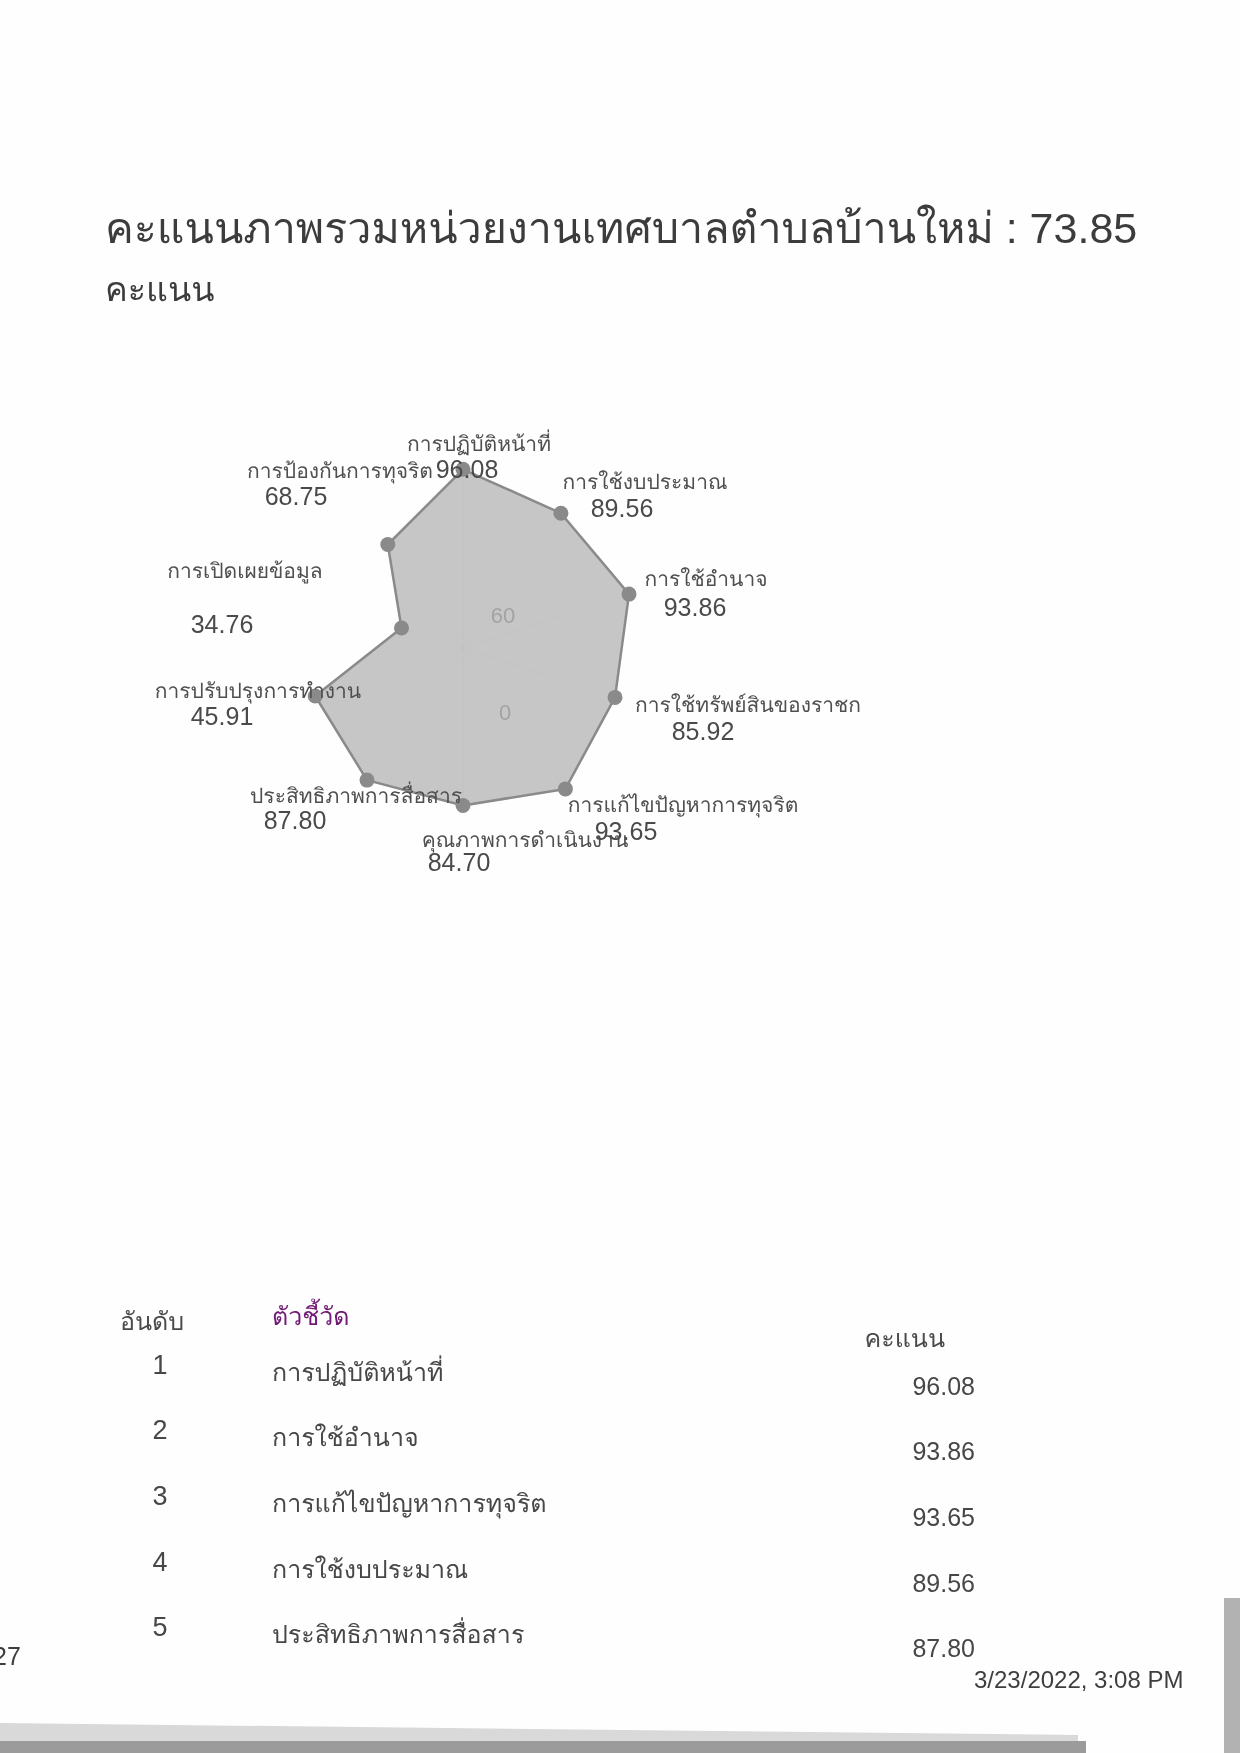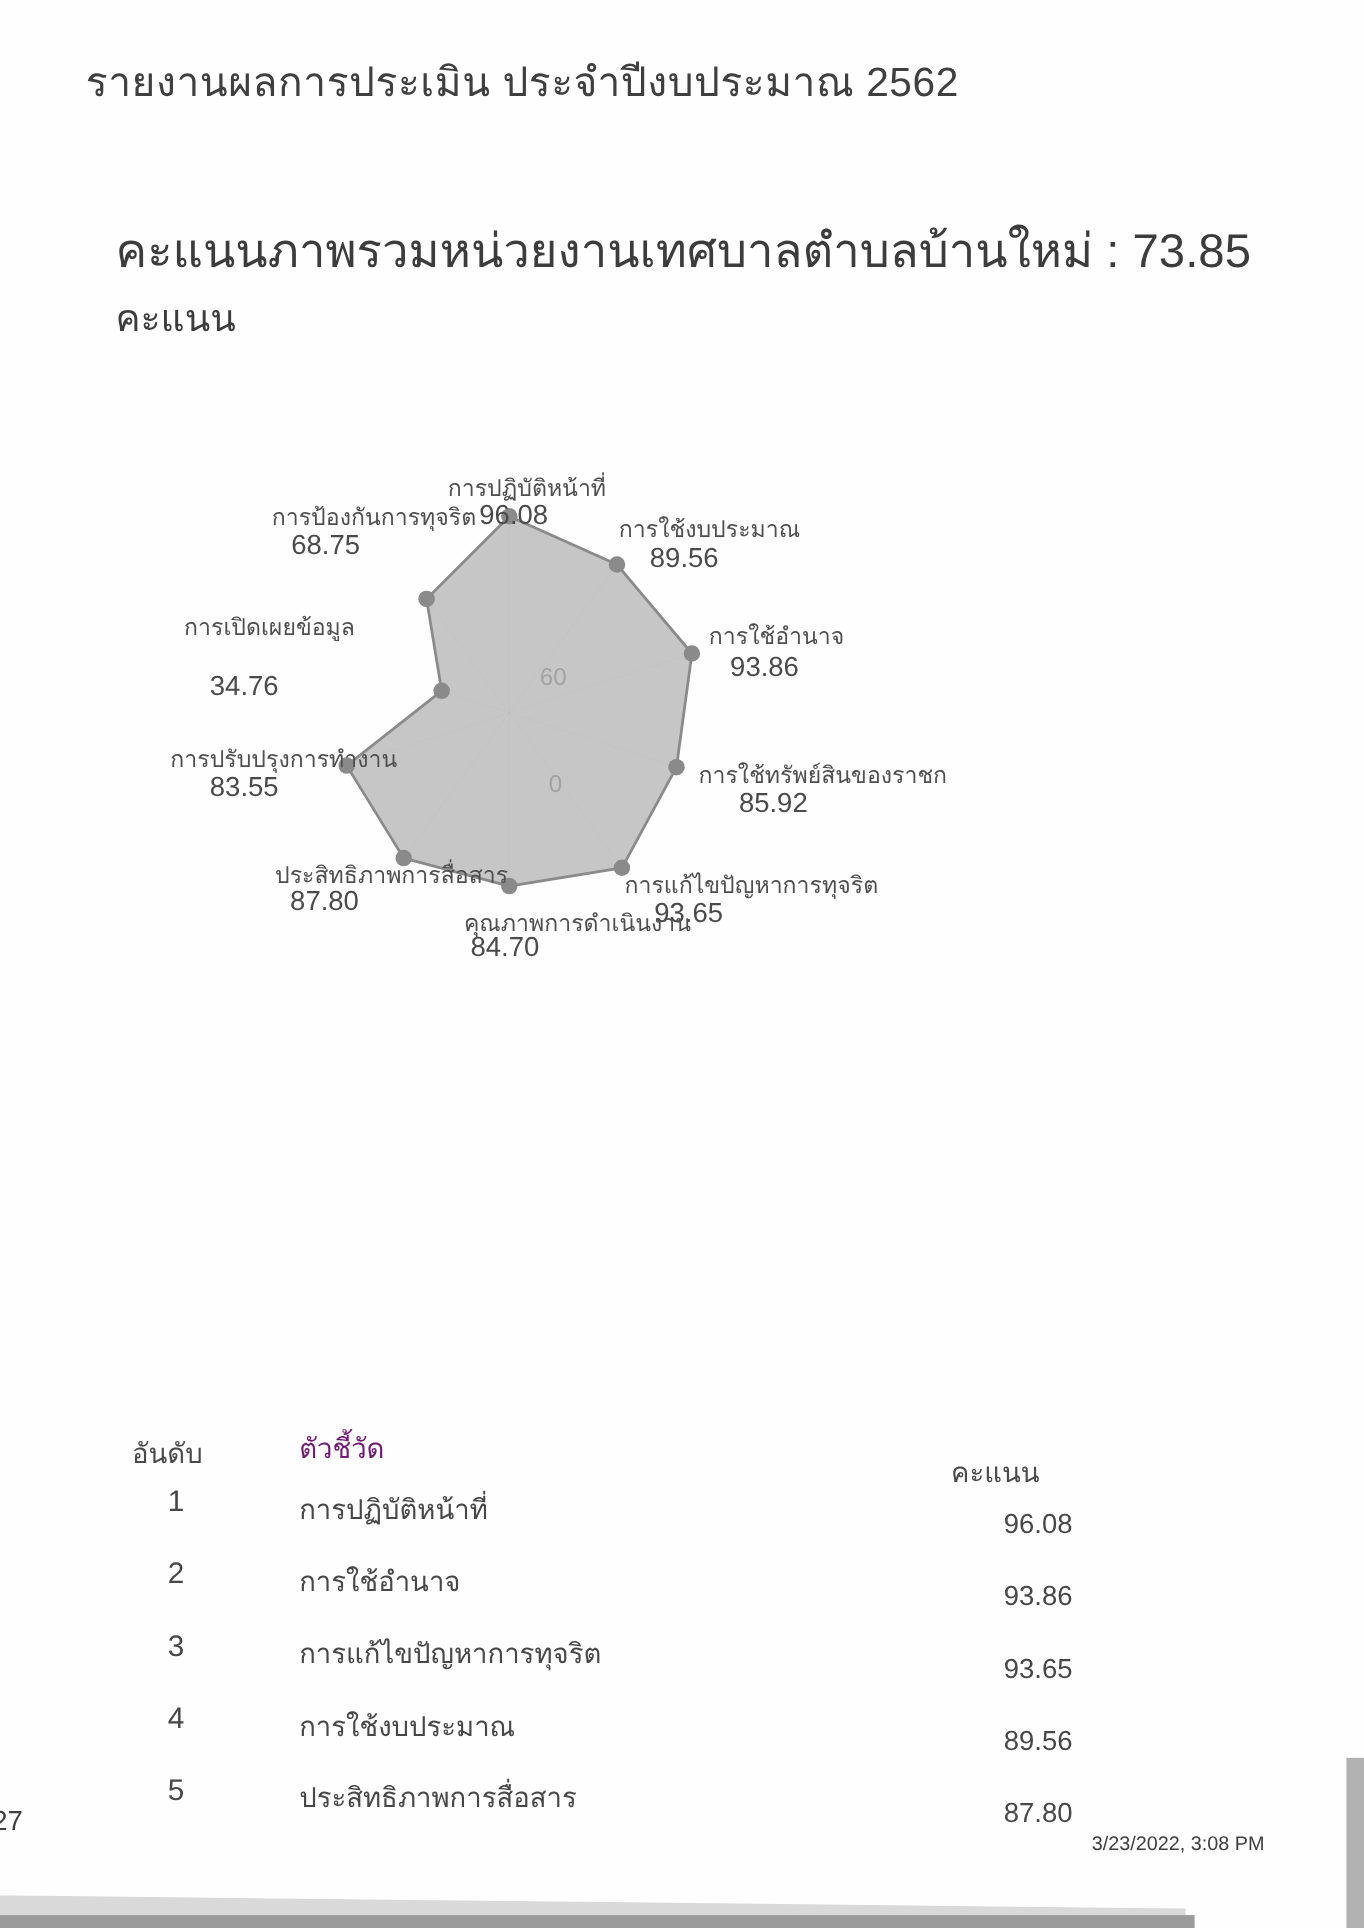--- a/index.html
+++ b/index.html
@@ -37,35 +37,34 @@
   .section-heading{
     left:103px;top:1185px;font-size:38px;color:#3c3c3c;white-space:nowrap;
   }
   .th-rank{left:120px;top:1301px;width:80px;text-align:left;font-size:25px;color:#4a4a4a;}
   .th-indicator{left:272px;top:1296px;font-size:25px;color:#701a75;white-space:nowrap;}
   .th-score{left:830px;top:1318px;width:115px;text-align:right;font-size:25px;color:#4a4a4a;}
   .td-rank{width:80px;text-align:center;font-size:27px;color:#474747;}
   .td-indicator{font-size:25px;color:#474747;white-space:nowrap;}
   .td-score{width:115px;text-align:right;font-size:25px;color:#474747;}
   .page-number{left:-7px;top:1642px;font-size:25px;color:#3e3e3e;}
-  .print-timestamp{left:946px;top:1666px;width:250px;text-align:center;font-size:18px;color:#3e3e3e;white-space:nowrap;}
+  .print-timestamp{left:974px;top:1666px;width:250px;text-align:left;font-size:24px;color:#3e3e3e;white-space:nowrap;}
   .scan-strip-right{right:0;top:1598px;width:16px;height:155px;background:#b2b2b2;}
   .scan-wedge{
     left:0;top:1722px;width:1078px;height:21px;
     background:#d9d9d9;
     clip-path:polygon(0 5%,100% 62%,100% 100%,0 100%);
   }
   .scan-bar{left:0;top:1741px;width:1086px;height:12px;background:#9b9b9b;}
 </style>
 </head>
 <body>
 
 <div class="page">
 
-  <div class="abs doc-title">รายงานผลการประเมิน ประจำปีงบประมาณ 2562</div>
 
   <div class="abs summary-line1">คะแนนภาพรวมหน่วยงานเทศบาลตำบลบ้านใหม่ : 73.85</div>
   <div class="abs summary-line2">คะแนน</div>
 
   <svg class="abs radar-svg" id="radar-svg" viewBox="0 0 1240 1753" xmlns="http://www.w3.org/2000/svg">
       <line x1="463" y1="648" x2="463.0" y2="469.3" stroke="#8a8a8a" stroke-opacity="0.15" stroke-width="1"></line>
       <line x1="463" y1="648" x2="560.9" y2="513.2" stroke="#8a8a8a" stroke-opacity="0.15" stroke-width="1"></line>
       <line x1="463" y1="648" x2="629.0" y2="594.1" stroke="#8a8a8a" stroke-opacity="0.15" stroke-width="1"></line>
       <line x1="463" y1="648" x2="615.0" y2="697.4" stroke="#8a8a8a" stroke-opacity="0.15" stroke-width="1"></line>
       <line x1="463" y1="648" x2="565.4" y2="788.9" stroke="#8a8a8a" stroke-opacity="0.15" stroke-width="1"></line>
@@ -105,21 +104,21 @@
   <div class="abs axis-name" style="left:683px;top:804px;">การแก้ไขปัญหาการทุจริต</div>
   <div class="abs axis-value" style="left:626px;top:831px;">93.65</div>
 
   <div class="abs axis-name" style="left:525px;top:839px;">คุณภาพการดำเนินงาน</div>
   <div class="abs axis-value" style="left:459px;top:862px;">84.70</div>
 
   <div class="abs axis-name" style="left:356px;top:795px;">ประสิทธิภาพการสื่อสาร</div>
   <div class="abs axis-value" style="left:295px;top:820px;">87.80</div>
 
   <div class="abs axis-name" style="left:258px;top:690px;">การปรับปรุงการทำงาน</div>
-  <div class="abs axis-value" style="left:222px;top:716px;">83.55</div>
+  <div class="abs axis-value" style="left:222px;top:716px;">45.91</div>
 
   <div class="abs axis-name" style="left:245px;top:570px;">การเปิดเผยข้อมูล</div>
   <div class="abs axis-value" style="left:222px;top:624px;text-align:right;">34.76</div>
 
   <div class="abs axis-name" style="left:340px;top:470px;">การป้องกันการทุจริต</div>
   <div class="abs axis-value" style="left:296px;top:496px;">68.75</div>
 
 
   <div class="abs th-rank">อันดับ</div>
   <div class="abs th-indicator">ตัวชี้วัด</div>

